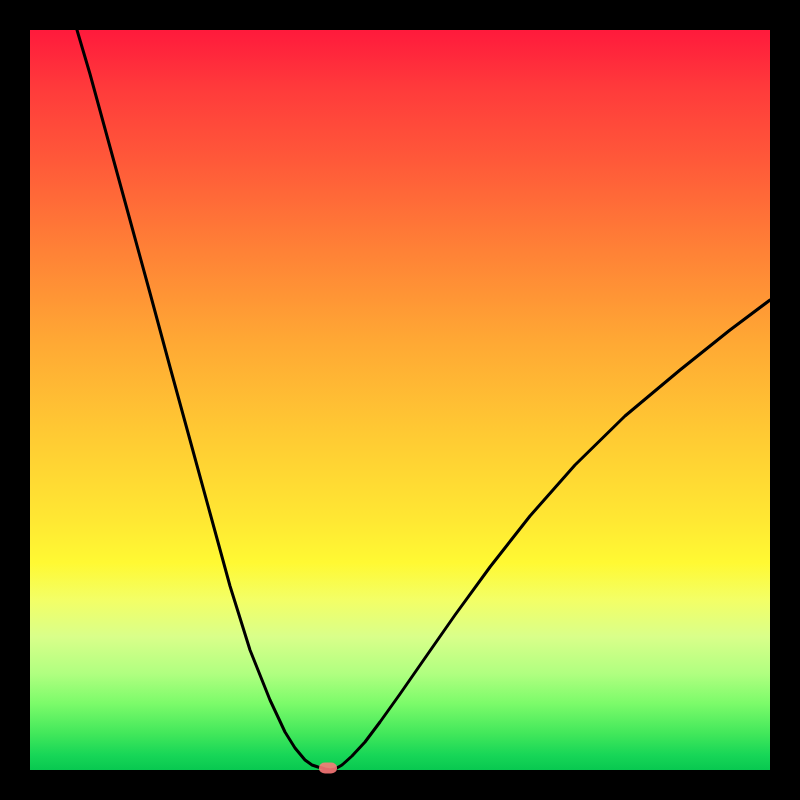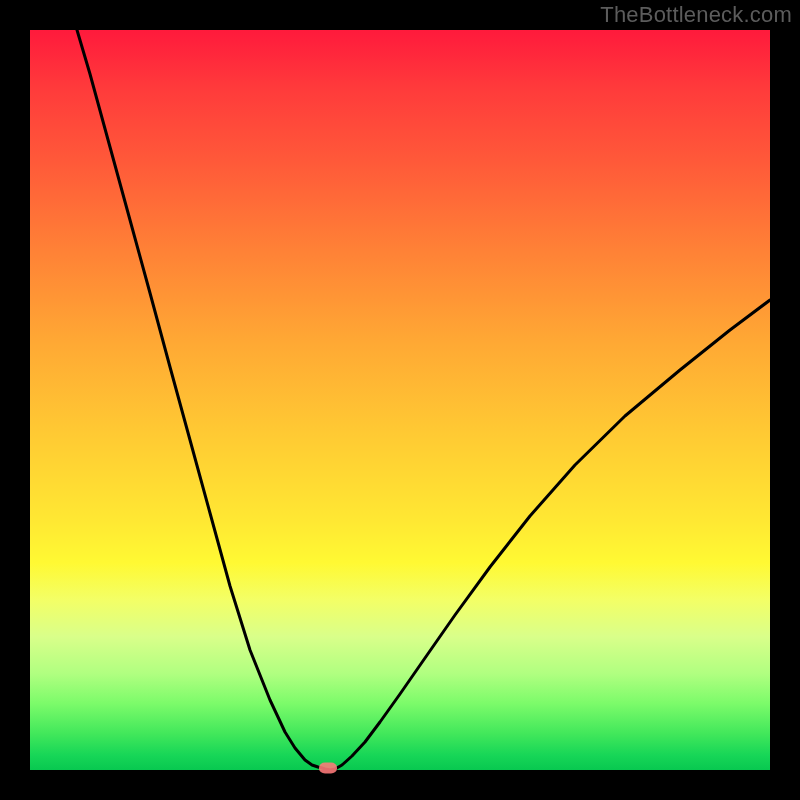--- a/index.html
+++ b/index.html
@@ -67,21 +67,20 @@
     border-radius: 6px / 5px;
     background: #ff7a7a;
     opacity: 0.88;
     transform: translate(-50%, -50%);
   }
 </style>
 </head>
 <body>
 
 <div class="chart-container">
-  <div class="watermark">TheBottleneck.com</div>
 
   <div class="plot-area">
     <svg class="curve-svg" viewBox="0 0 740 740" preserveAspectRatio="none">
       <path id="curve-path" fill="none" stroke="#000000" stroke-width="3" stroke-linejoin="round" stroke-linecap="round" d="M47.00 0.00 L60.00 44.00 L80.00 117.00 L100.00 190.00 L120.00 263.00 L140.00 337.00 L160.00 410.00 L180.00 483.00 L200.00 556.00 L220.00 620.00 L240.00 670.00 L255.00 702.00 L265.00 718.00 L275.00 730.00 L282.00 735.00 L288.00 737.00 L292.00 738.00 L295.00 739.00 L298.00 739.50 L300.00 740.00 L305.00 739.00 L312.00 735.00 L322.00 726.00 L335.00 712.00 L350.00 692.00 L370.00 664.00 L395.00 628.00 L425.00 585.00 L460.00 537.00 L500.00 486.00 L545.00 435.00 L595.00 386.00 L650.00 340.00 L700.00 300.00 L740.00 270.00"></path>
     </svg>
     <div id="marker" class="marker" style="left: 298px; top: 738px; background: rgb(255, 122, 122);"></div>
   </div>
 </div>
 
 </body></html>

